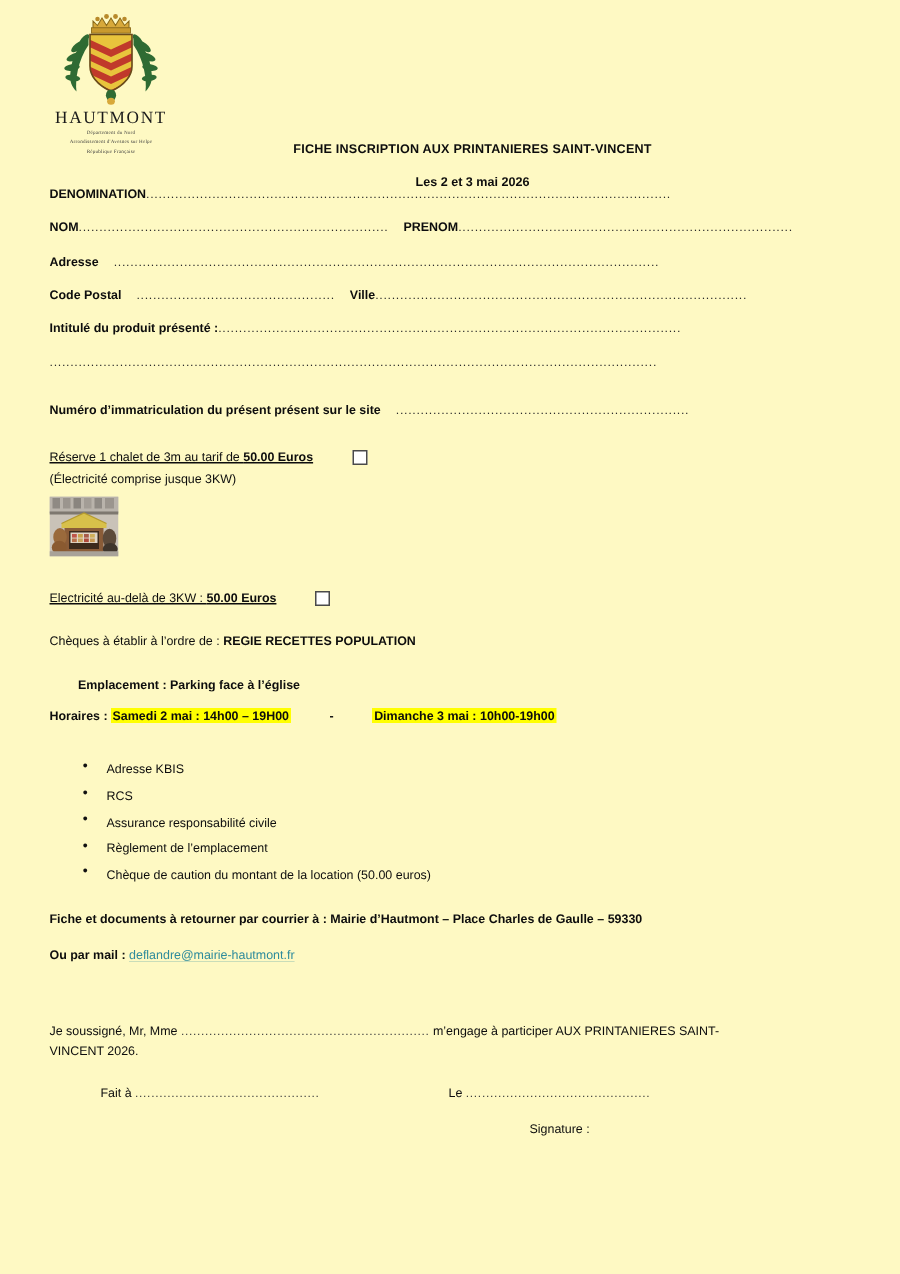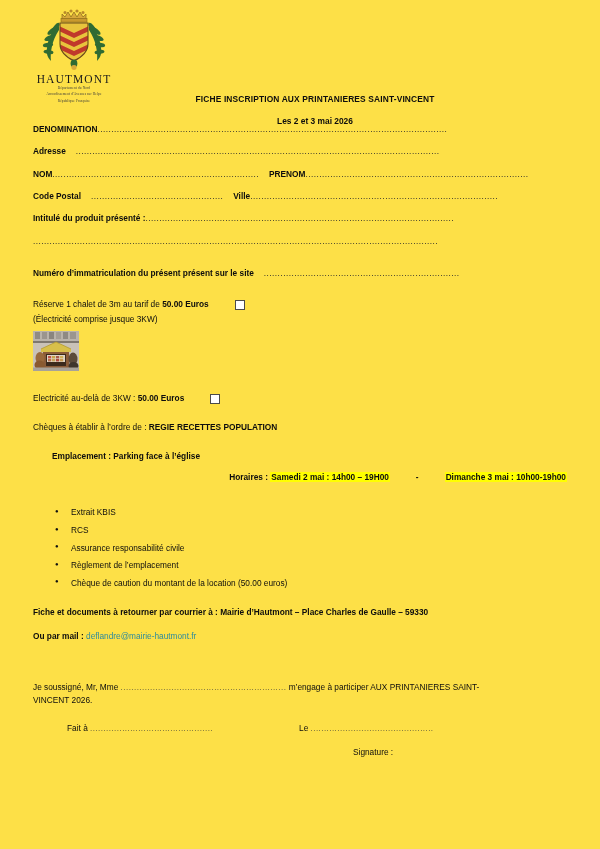--- a/index.html
+++ b/index.html
@@ -12,21 +12,21 @@
     height: 849px;
     font-family: "Liberation Sans", sans-serif;
     color: #0d0d0d;
     position: relative;
     overflow: hidden;
   }
   .page {
     position: relative;
     width: 600px;
     height: 849px;
-    background: #fde047;
+    background: #fef9c3;
     padding: 0;
     box-sizing: border-box;
   }
 
   
   .header {
     position: relative;
     height: 118px;
   }
   .logo-block {
@@ -115,21 +115,21 @@
   .spacer-22 { height: 22px; }
   .spacer-26 { height: 26px; }
 
   
   .cb-row {
     font-size: 8.3px;
     line-height: 1.3;
     display: flex;
     align-items: flex-start;
   }
-  .cb-text { white-space: nowrap; }
+  .cb-text { white-space: nowrap; text-decoration: underline; }
   .checkbox {
     width: 8px;
     height: 8px;
     border: 1px solid #4a4a4a;
     background: #fff;
     display: inline-block;
     margin-left: 26px;
     margin-top: 1px;
     flex: 0 0 auto;
   }
@@ -270,25 +270,25 @@
     </div>
   </div>
 
   <div class="content">
 
     <div class="row">
       <span class="lbl">DENOMINATION</span><span class="dots">...............................................................................................................................</span>
     </div>
 
     <div class="row">
+      <span class="lbl">NOM</span><span class="dots">...........................................................................</span><span class="gap-sm"></span><span class="lbl">PRENOM</span><span class="dots">.................................................................................</span>
+    </div>
+
+    <div class="row">
       <span class="lbl">Adresse</span><span class="gap-sm"></span><span class="dots">....................................................................................................................................</span>
-    </div>
-
-    <div class="row">
-      <span class="lbl">NOM</span><span class="dots">...........................................................................</span><span class="gap-sm"></span><span class="lbl">PRENOM</span><span class="dots">.................................................................................</span>
     </div>
 
     <div class="row">
       <span class="lbl">Code Postal</span><span class="gap-sm"></span><span class="dots">................................................</span><span class="gap-sm"></span><span class="lbl">Ville</span><span class="dots">..........................................................................................</span>
     </div>
 
 
     <div class="row">
       <span class="lbl">Intitulé du produit présenté :</span><span class="dots">................................................................................................................</span>
     </div>
@@ -353,27 +353,27 @@
     <div class="spacer-18"></div>
 
     <div class="row" style="margin-bottom:18px;">
       <span>Chèques à établir à l’ordre de : </span><b>REGIE RECETTES POPULATION</b>
     </div>
 
     <div class="row" style="margin-bottom:11px;padding-left:19px;">
       <b>Emplacement : </b><b>Parking face à l’église</b>
     </div>
 
-    <div class="row" style="margin-bottom:26px;text-align:right;">
+    <div class="row" style="margin-bottom:26px;">
       <b>Horaires : </b><span class="hl">Samedi 2 mai : 14h00 – 19H00</span><span class="gap-md"></span><b>-</b><span class="gap-md"></span><span class="hl">Dimanche 3 mai : 10h00-19h00</span>
     </div>
 
 
     <ul class="pieces">
-      <li>Extrait KBIS</li>
+      <li>Adresse KBIS</li>
       <li>RCS</li>
       <li>Assurance responsabilité civile</li>
       <li>Règlement de l’emplacement</li>
       <li>Chèque de caution du montant de la location (50.00 euros)</li>
     </ul>
 
     <div class="spacer-10"></div>
 
     <div class="row" style="margin-bottom:14px;">
       <b>Fiche et documents à retourner par courrier à : Mairie d’Hautmont – Place Charles de Gaulle – 59330</b>

